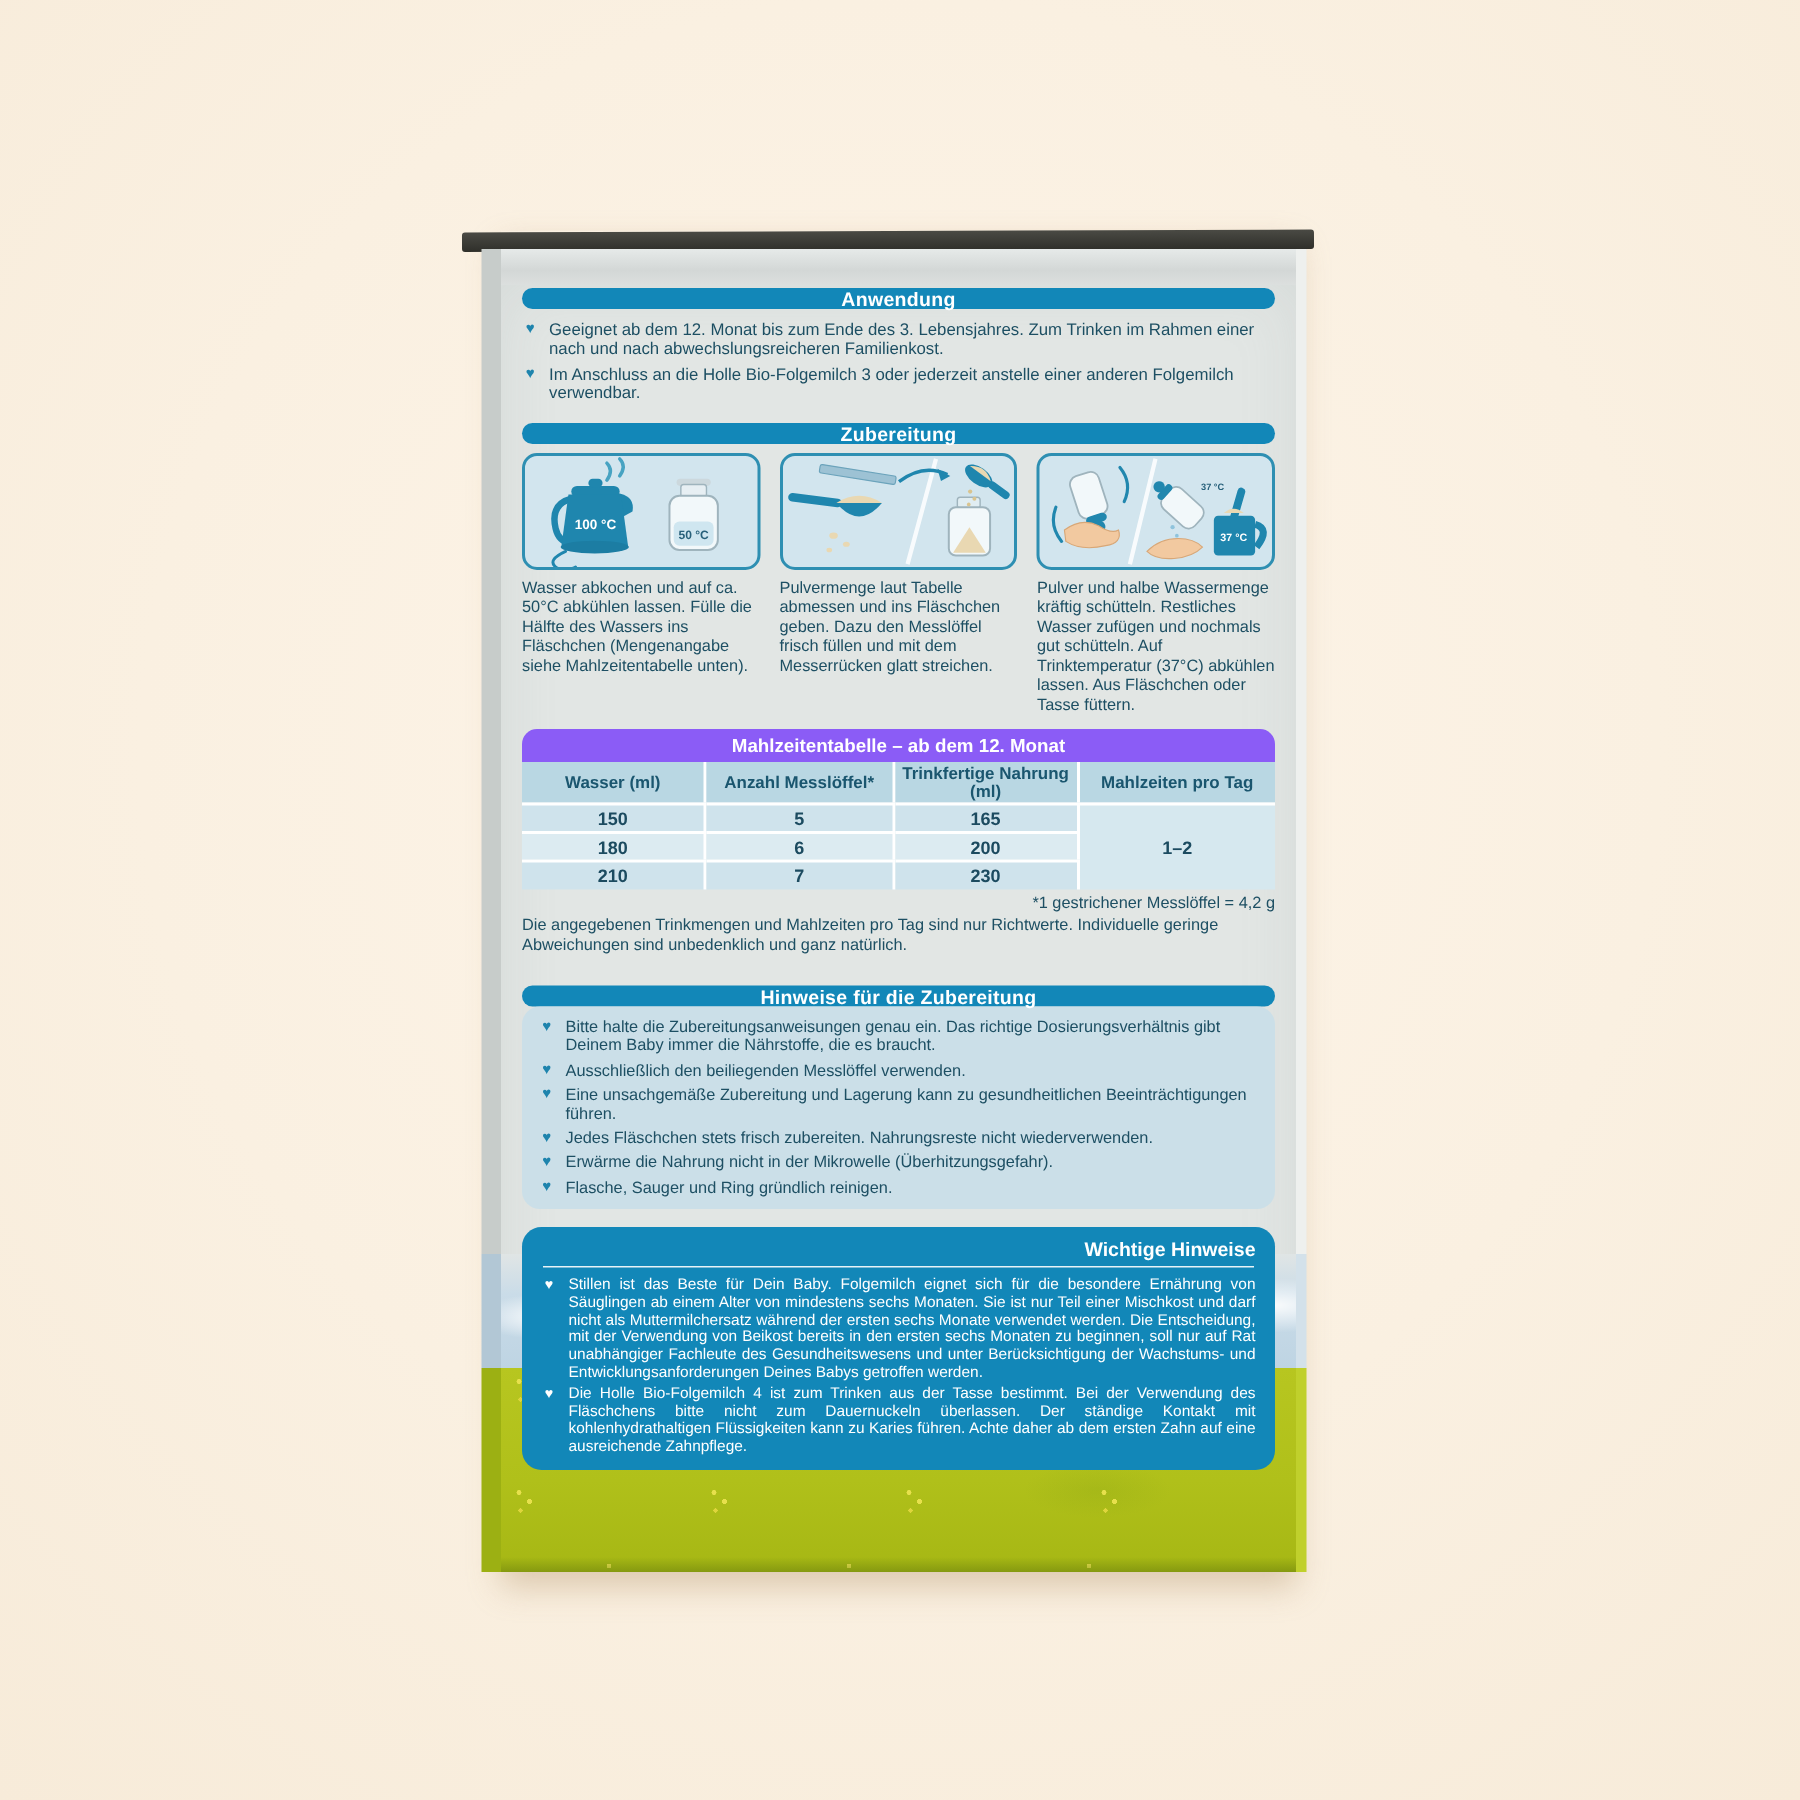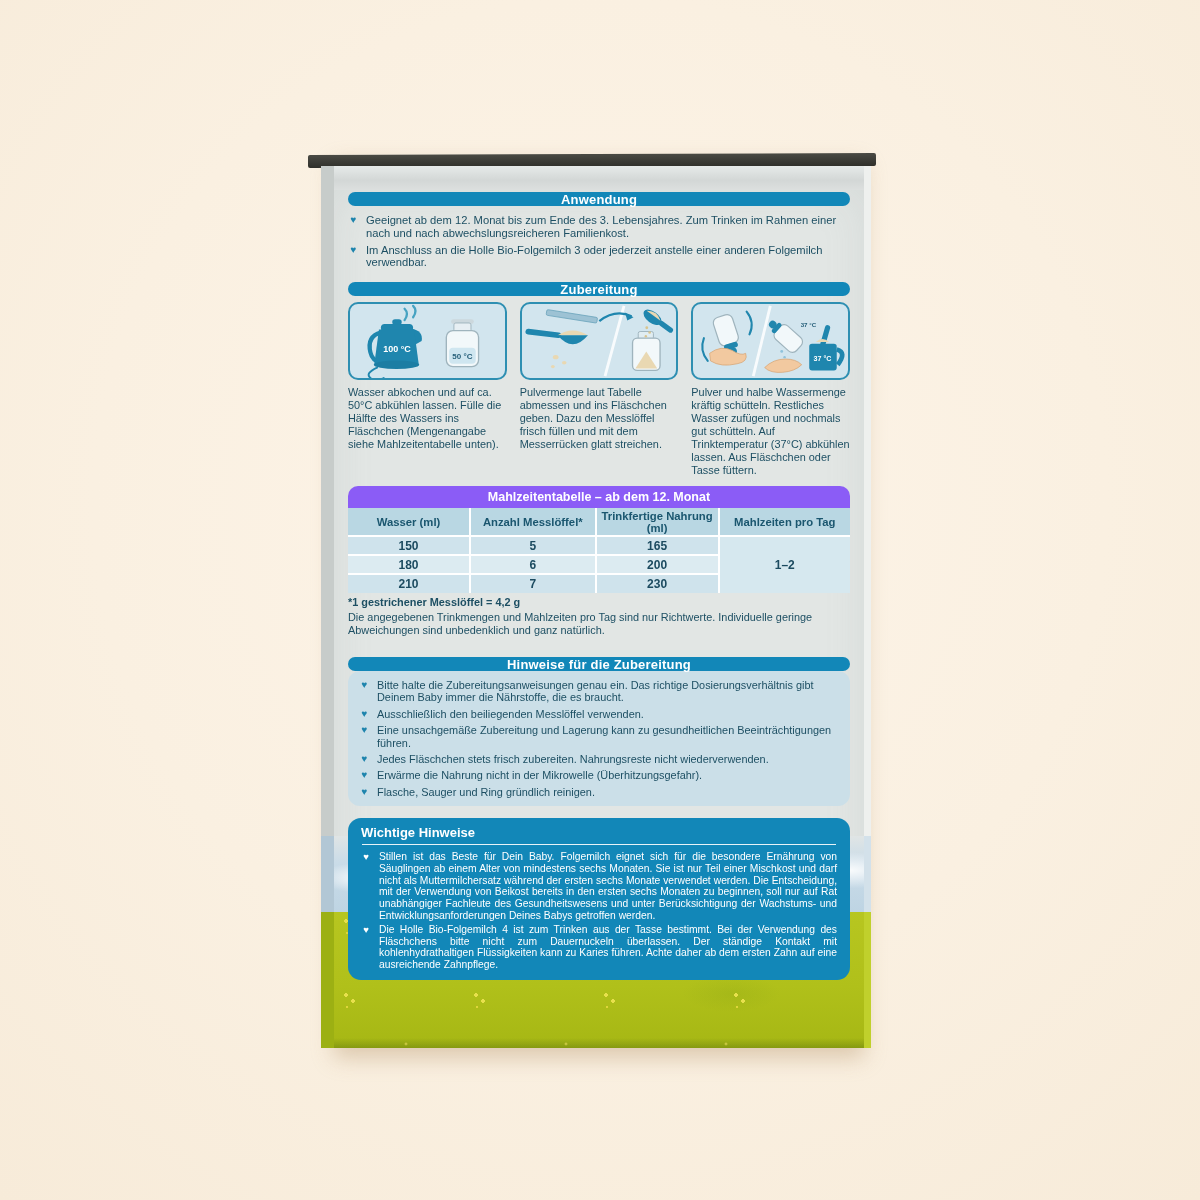--- a/index.html
+++ b/index.html
@@ -54,27 +54,27 @@
   
   .tbl{display:grid;grid-template-columns:1fr 1.02fr 1fr 1.06fr;grid-template-rows:22px 27px 19px 19px 20px;}
   .tbl-title{grid-column:1/-1;grid-row:1;background:#8b5cf6;color:#fff;font-weight:bold;font-size:12.5px;
              border-radius:10px 10px 0 0;display:flex;align-items:center;justify-content:center;}
   .th{background:#b9d7e3;color:#1a566f;font-weight:bold;font-size:11.3px;display:flex;align-items:center;justify-content:center;text-align:center;}
   .td{color:#1c4b60;font-weight:bold;font-size:12px;display:flex;align-items:center;justify-content:center;border-top:2px solid #fff;}
   .br{border-right:2px solid #fff;}
   .rowA{background:#cfe3ec;} .rowB{background:#dcebf1;}
   .span-cell{background:#d6e8ef;grid-column:4;grid-row:3/6;}
   .fnote{font-size:10.9px;line-height:12.6px;color:#1d4f63;}
-  .fnote.bold{font-weight:bold;}
+  .fnote.bold{font-weight:normal;text-align:right;}
   
   .card-panel{background:#cbdfe8;border-radius:12px;padding:8px 11px 8px 11px;}
   .card-panel .b-txt{font-size:10.9px;line-height:12.4px;}
   
   .wbox{background:#1287b8;border-radius:13px;padding:7px 13px 9px 13px;box-sizing:border-box;}
-  .wtitle{color:#fff;font-weight:bold;font-size:13px;text-align:left;}
+  .wtitle{color:#fff;font-weight:bold;font-size:13px;text-align:right;}
   .wrule{height:1px;background:rgba(255,255,255,.9);margin:4px 1px 6px 1px;}
   .wbox .b-row{gap:8px;margin-top:2px;}
   .wbox .heart{color:#fff;font-size:9.5px;flex-basis:10px;}
   .wtxt{color:#fff;font-size:10.3px;line-height:11.8px;text-align:justify;}
 </style>
 </head>
 <body>
 
 <div class="box">
   <div class="seam"></div>

